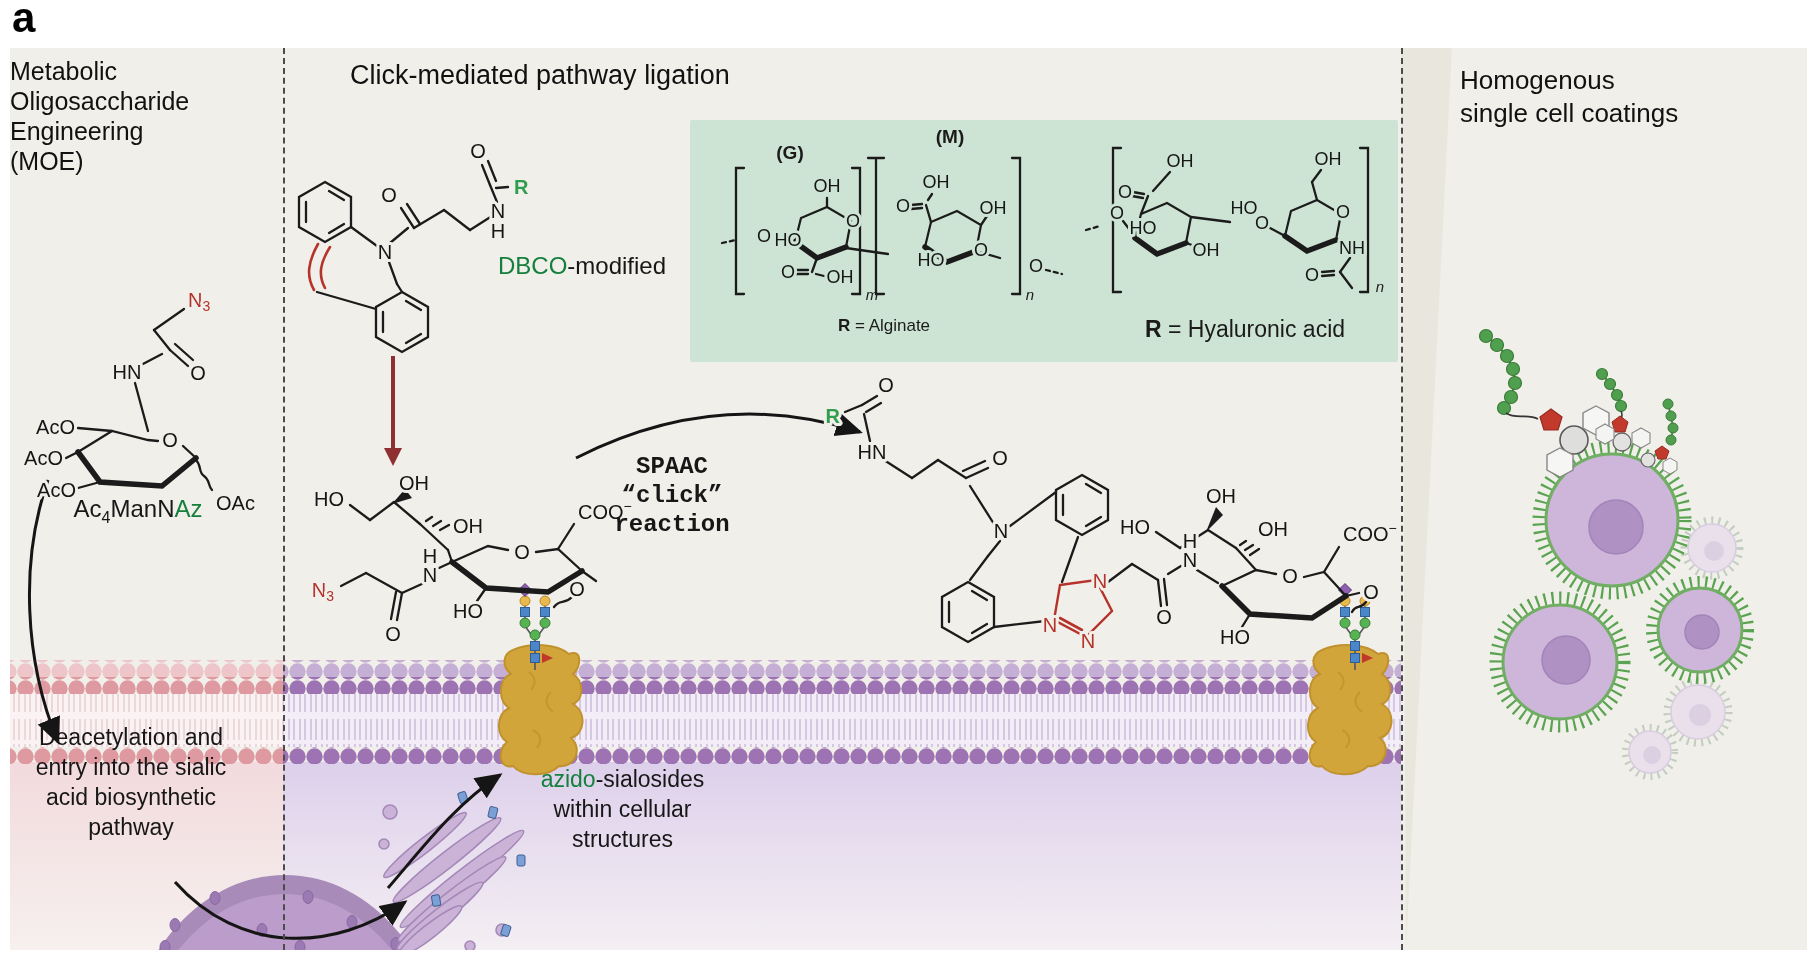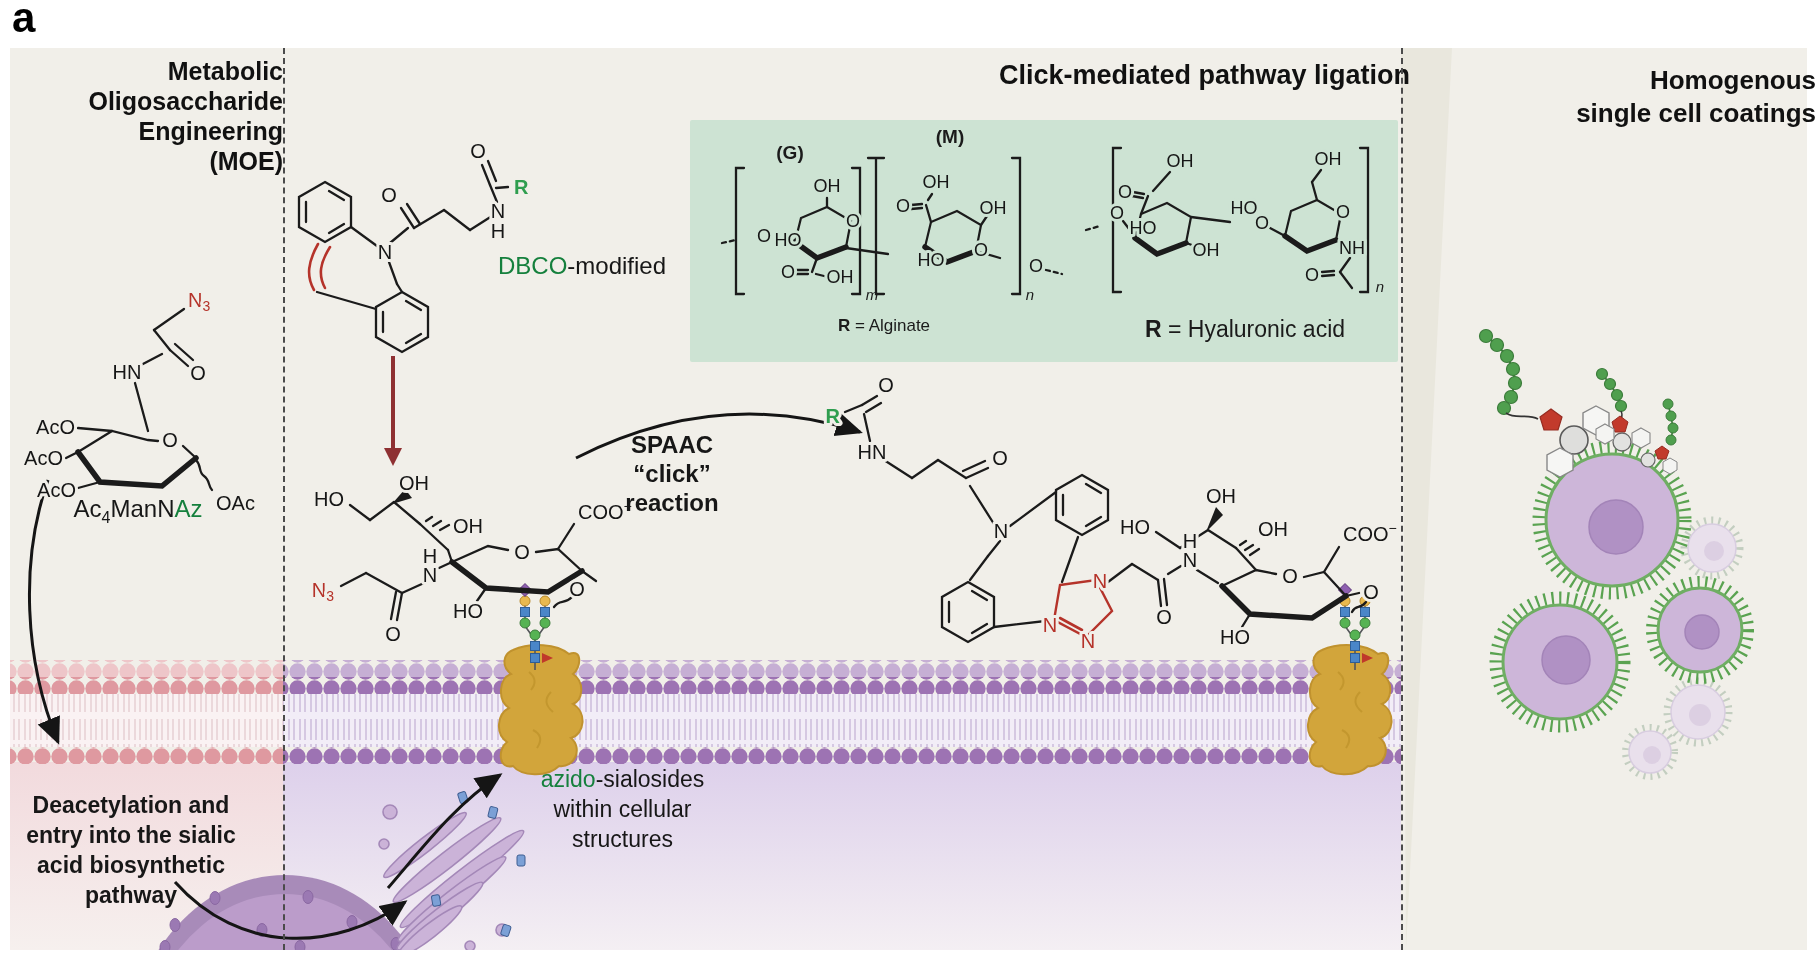--- a/index.html
+++ b/index.html
@@ -1,21 +1,21 @@
 <!DOCTYPE html>
 <html><head>
 <meta charset="utf-8">
 <style>
   html,body{margin:0;padding:0;background:#fff;}
   #canvas{position:relative;width:1820px;height:966px;background:#ffffff;overflow:hidden;
           font-family:"Liberation Sans",sans-serif;color:#141414;}
   .abs{position:absolute;}
   .panelbg{position:absolute;left:10px;top:48px;width:1797px;height:902px;background:#f1efe9;}
   .divider{position:absolute;top:48px;height:902px;width:0;border-left:2.5px dashed #4b4b4b;}
-  .title{position:absolute;text-align:right;font-weight:bold;color:#111;}
+  .title{position:absolute;text-align:left;font-weight:normal;color:#111;}
   .cap{position:absolute;text-align:center;font-size:23px;line-height:30px;color:#171717;}
   .red{color:#15803d;}
   .green{color:#2f9e4f;}
   .greenbox{position:absolute;left:690px;top:120px;width:708px;height:242px;background:#cde3d3;border-radius:2px;}
   .gb-t{position:absolute;text-align:center;color:#1b1b1b;}
   svg{position:absolute;left:0;top:0;}
   svg text{font-family:"Liberation Sans",sans-serif;fill:#161616;}
   .al{font-size:20px;paint-order:stroke;stroke:#f1efe9;stroke-width:6px;stroke-linejoin:round;}
   .alg{font-size:18px;paint-order:stroke;stroke:#cde3d3;stroke-width:6px;stroke-linejoin:round;}
   .alr{fill:#b5332a;}
@@ -492,27 +492,27 @@
 
   <div class="title" style="left:1460px;top:64px;width:356px;font-size:26px;line-height:33px;">
     <div>Homogenous</div>
     <div>single cell coatings</div>
   </div>
 
   <div class="cap" style="left:430px;top:250px;width:304px;font-size:24px;line-height:31px;">
     <div><span class="red">DBCO</span><span>-modified</span></div>
   </div>
 
-  <div class="cap" style="left:580px;top:430px;width:184px;font-size:24px;line-height:29px;font-weight:bold;">
+  <div class="cap" style="left:580px;top:452px;width:184px;font-size:24px;line-height:29px;font-weight:bold;font-family:Liberation Mono, monospace;">
     <div>SPAAC</div>
     <div>“click”</div>
     <div>reaction</div>
   </div>
 
-  <div class="cap" style="left:15px;top:790px;width:232px;font-weight:bold;">
+  <div class="cap" style="left:15px;top:722px;width:232px;">
     <div>Deacetylation and</div>
     <div>entry into the sialic</div>
     <div>acid biosynthetic</div>
     <div>pathway</div>
   </div>
 
   <div class="cap" style="left:505px;top:764px;width:235px;">
     <div><span class="red">azido</span><span>-sialosides</span></div>
     <div>within cellular</div>
     <div>structures</div>

